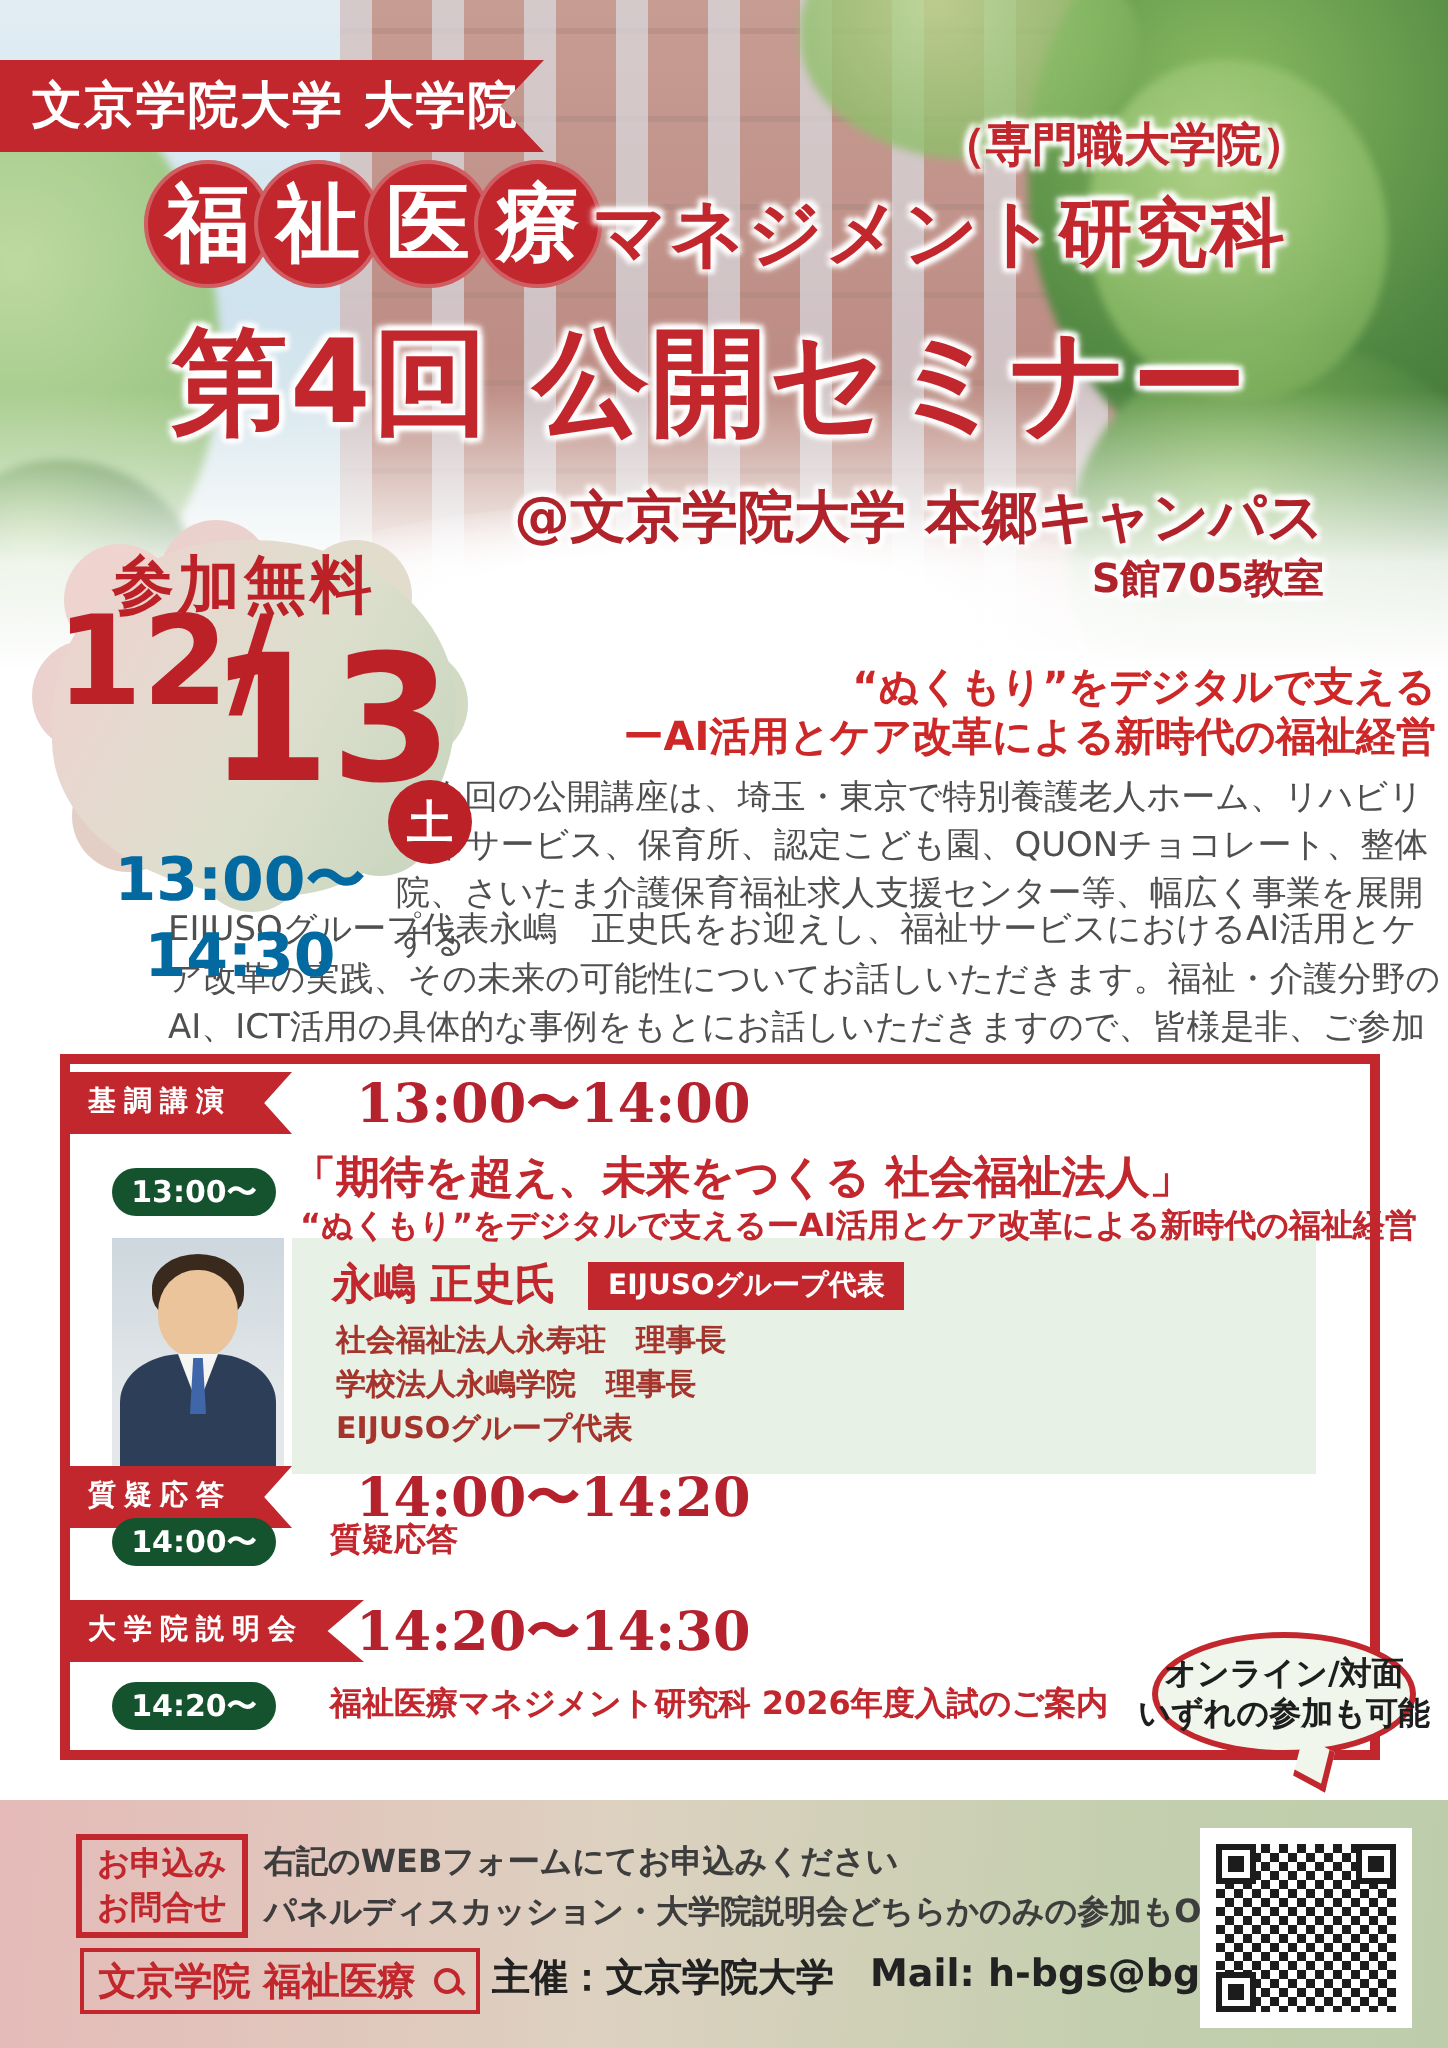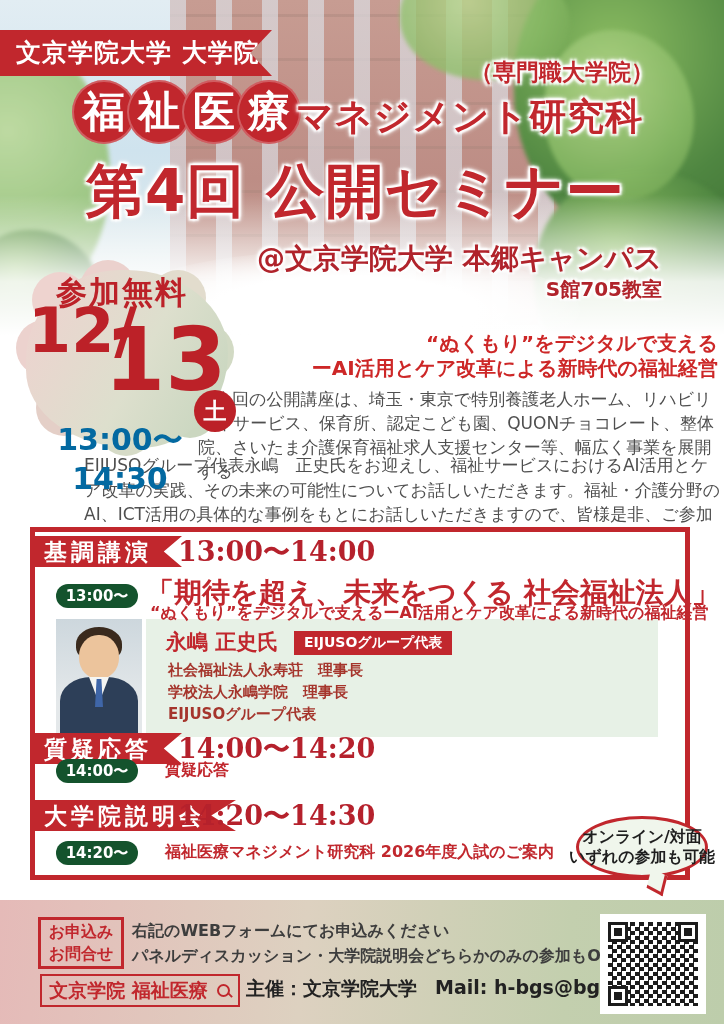--- a/index.html
+++ b/index.html
@@ -61,26 +61,26 @@
   
   .headline { left:208px; top:290px; color:#cd2727; font-size:25px; font-weight:800; z-index:3; }
   .sub1 { right:6px; top:330px; color:#cd2727; font-size:20px; font-weight:800; z-index:3; }
   .sub2 { right:6px; top:355px; color:#cd2727; font-size:20px; font-weight:800; z-index:3; }
   .para1 { left:198px; top:387px; width:524px; color:#4f4f4f; font-size:17px; line-height:1.42; text-indent:1em; }
   .para2 { left:84px; top:453px; width:638px; color:#4f4f4f; font-size:17px; line-height:1.45; }
 
   
   .sched-box { left:30px; top:527px; width:660px; height:353px; border:5px solid #c1272d; background:#fff; }
   .row-ribbon { background:#c1272d; color:#fff; height:31px; line-height:31px;
-    font-family:"DejaVu Serif","Liberation Serif",serif; font-size:23px; font-weight:700; letter-spacing:4px;
+    font-family:"DejaVu Serif","Liberation Serif",serif; font-size:14px; font-weight:700; letter-spacing:4px;
     padding:0 30px 0 14px; clip-path:polygon(0 0,100% 0,88% 50%,100% 100%,0 100%); z-index:4; }
   .row-time { font-family:"DejaVu Serif","Liberation Serif",serif; color:#b5212c; font-size:27px; font-weight:600; z-index:4; }
   .pill { width:82px; height:24px; border-radius:13px; background:#14532d; color:#fff;
     display:flex; align-items:center; justify-content:center; font-size:15px; font-weight:800; z-index:4; }
-  .k-title { left:146px; top:574px; color:#c1272d; font-size:28px; font-weight:800; z-index:4; }
+  .k-title { left:146px; top:574px; color:#c1272d; font-size:22px; font-weight:800; z-index:4; }
   .k-sub { left:150px; top:603px; color:#c1272d; font-size:16px; font-weight:800; z-index:4; }
   .desc { color:#c1272d; font-size:16px; font-weight:800; z-index:4; }
 
   
   .speaker-photo { left:56px; top:619px; width:86px; height:118px; overflow:hidden;
     background:linear-gradient(180deg,#cdd7dd 0%,#e4e8ea 70%); z-index:4; }
   .sp-hair { position:absolute; left:20px; top:8px; width:46px; height:34px; border-radius:50% 50% 40% 40%; background:#3a2a1d; }
   .sp-head { position:absolute; left:23px; top:16px; width:40px; height:44px; border-radius:48%; background:#ecc49c; }
   .sp-suit { position:absolute; left:4px; top:58px; width:78px; height:60px; border-radius:40% 40% 0 0; background:#2d3f58; }
   .sp-shirt { position:absolute; left:33px; top:58px; width:20px; height:26px; background:#f5f5f2; clip-path:polygon(0 0,100% 0,50% 100%); }

